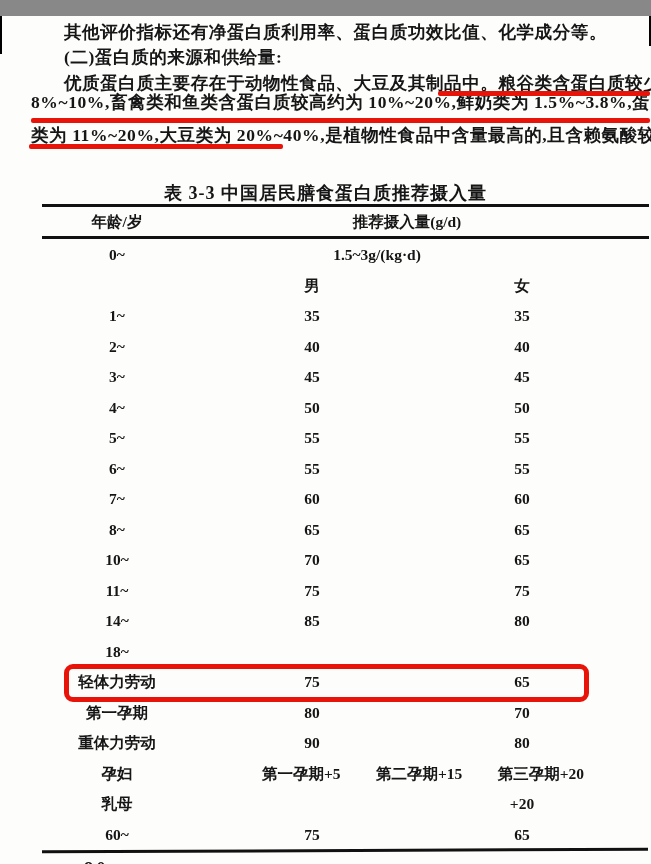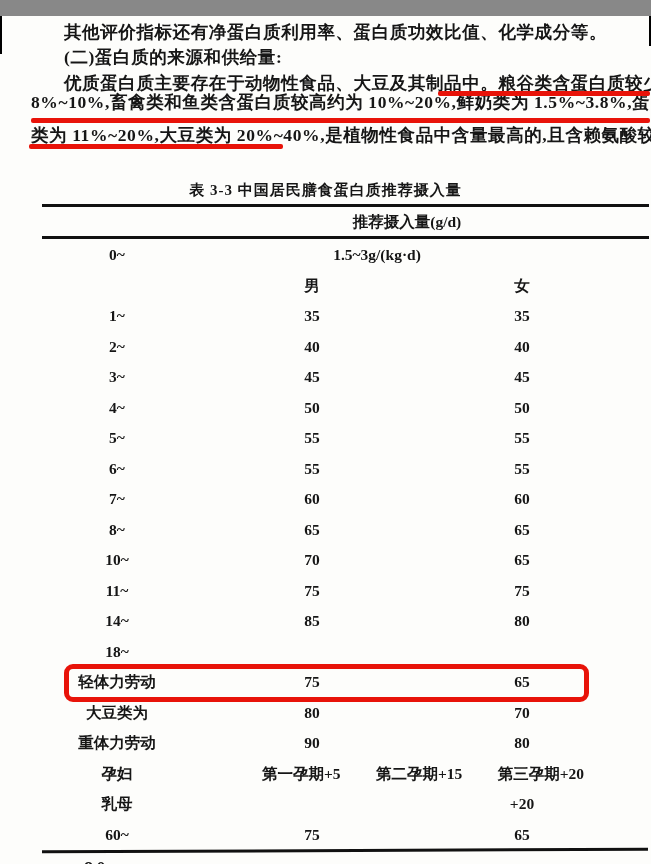--- a/index.html
+++ b/index.html
@@ -24,21 +24,21 @@
   .l5{left:31px;top:109px;}
   .l6{left:31px;top:135px;}
   
   .redbar{position:absolute;background:#e81309;border-radius:2px;}
   .ul-a{left:438px;top:75px;width:212px;height:5px;}
   .ul-b{left:31px;top:102px;width:619px;height:5px;}
   .ul-c{left:29px;top:128px;width:254px;height:5px;}
   
   .caption{
     position:absolute;left:0;top:165px;width:651px;text-align:center;
-    font-size:15px;font-weight:700;letter-spacing:1px;
+    font-size:18px;font-weight:700;letter-spacing:1px;
   }
   .rule{position:absolute;background:#111;}
   .rule-top{left:42px;top:188px;width:607px;height:3px;}
   .rule-mid{left:42px;top:220px;width:607px;height:2.5px;}
   .rule-bot{left:42px;top:833px;width:606px;height:3px;transform:rotate(-0.25deg);}
   .hdr{position:absolute;top:196px;font-size:15.5px;font-weight:700;text-align:center;}
   .hdr-age{left:42px;width:150px;}
   .hdr-intake{left:272px;width:270px;}
   .tbody{
     position:absolute;left:42px;top:224px;width:607px;height:610px;
@@ -76,20 +76,21 @@
   <div class="bline l3"><span>优质蛋白质主要存在于动物性食品、大豆及其制品中。</span><span>粮谷类含蛋白质较少约为</span></div>
   <div class="bline l4">8%~10%,畜禽类和鱼类含蛋白质较高约为 10%~20%,鲜奶类为 1.5%~3.8%,蛋</div>
   <div class="bline l5"><span>类为 11%~20%,大豆类为 20%~40%,</span><span>是植物性食品中含量最高的,且含赖氨酸较</span></div>
 
   <div class="redbar ul-a"></div>
   <div class="redbar ul-b"></div>
   <div class="redbar ul-c"></div>
 
   <div class="caption">表 3-3  中国居民膳食蛋白质推荐摄入量</div>
   <div class="rule rule-top"></div>
+  <div class="hdr hdr-age">年龄/岁</div>
   <div class="hdr hdr-intake">推荐摄入量(g/d)</div>
   <div class="rule rule-mid"></div>
 
   <div class="tbody">
 
     <div class="trow">
       <span class="cell age">0~</span>
       <span class="cell span0">1.5~3g/(kg·d)</span>
     </div>
 
@@ -168,21 +169,21 @@
       <span class="cell age">18~</span>
     </div>
 
     <div class="trow hl">
       <span class="cell age">轻体力劳动</span>
       <span class="cell male">75</span>
       <span class="cell female">65</span>
     </div>
 
     <div class="trow">
-      <span class="cell age">大豆类为</span>
+      <span class="cell age">第一孕期</span>
       <span class="cell male">80</span>
       <span class="cell female">70</span>
     </div>
 
     <div class="trow">
       <span class="cell age">重体力劳动</span>
       <span class="cell male">90</span>
       <span class="cell female">80</span>
     </div>
 

